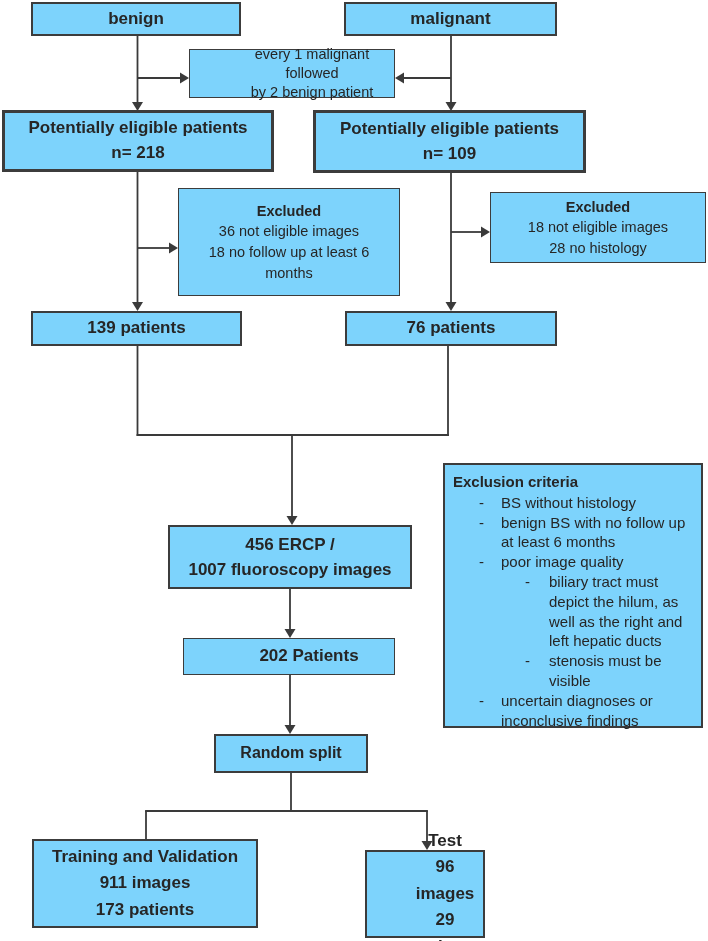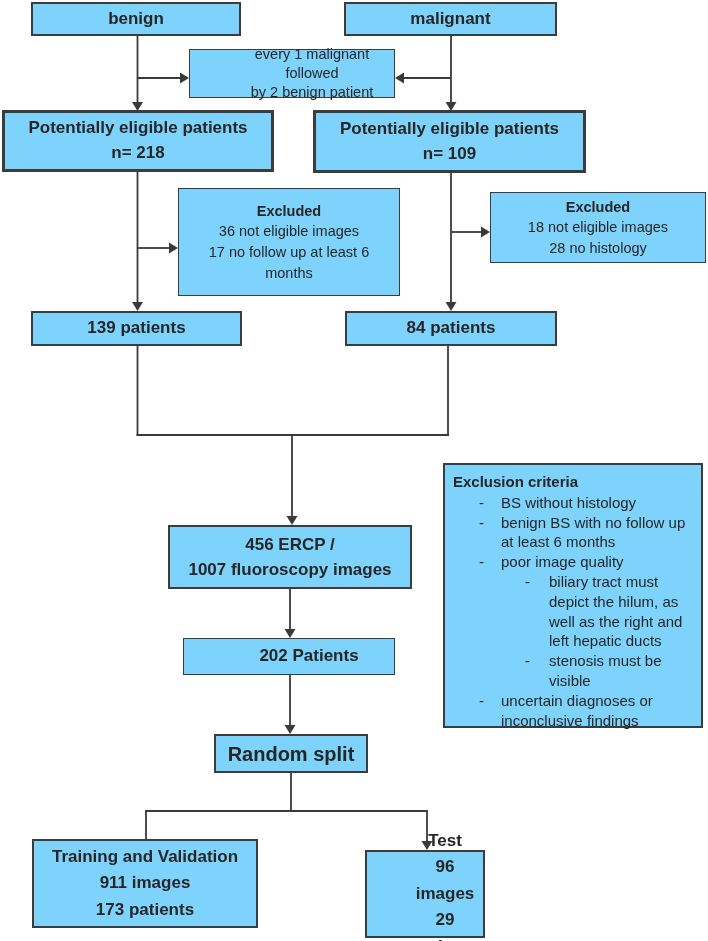--- a/index.html
+++ b/index.html
@@ -22,21 +22,21 @@
     text-align:center;
     z-index:1;
     line-height:1.3;
   }
   .bold{font-weight:700;}
   .thin{border-width:1.4px;padding-left:40px;}
   .thick{border-width:3px;}
   .fs14{font-size:14.5px;}
   .fs17{font-size:17px;}
   .fs18{font-size:17px;}
-  .fs20{font-size:20px;text-align:right;}
+  .fs20{font-size:16px;text-align:right;}
   .excl-line{line-height:1.42;}
   
   #exclusion-criteria{
     align-items:flex-start;justify-content:flex-start;
     text-align:left;font-size:15px;line-height:1.32;
     padding:7px 8px;
   }
   .crit-title{font-weight:700;margin-bottom:1px;}
   .crit-row{display:flex;}
   .crit-row.l1{padding-left:26px;}
@@ -107,35 +107,35 @@
   </div>
 
   <div class="box thick bold fs17" style="left:313px;top:110px;width:273px;height:63px;line-height:1.45;">
     <div>Potentially eligible patients</div>
     <div>n= 109</div>
   </div>
 
   <div class="box thin fs14" style="left:178px;top:188px;width:222px;height:108px;padding:2px 10px;">
     <div class="bold excl-line">Excluded</div>
     <div class="excl-line">36 not eligible images</div>
-    <div class="excl-line">17 no follow up at least 6 months</div>
+    <div class="excl-line">18 no follow up at least 6 months</div>
   </div>
 
   <div class="box thin fs14" style="left:490px;top:192px;width:216px;height:71px;padding:2px 8px;">
     <div class="bold excl-line">Excluded</div>
     <div class="excl-line">18 not eligible images</div>
     <div class="excl-line">28 no histology</div>
   </div>
 
   <div class="box bold fs17" style="left:31px;top:311px;width:211px;height:35px;">
     <span>139 patients</span>
   </div>
 
   <div class="box bold fs17" style="left:345px;top:311px;width:212px;height:35px;">
-    <span>84 patients</span>
+    <span>76 patients</span>
   </div>
 
   <div class="box bold fs18" style="left:168px;top:525px;width:244px;height:64px;line-height:1.5;">
     <div>456 ERCP /</div>
     <div>1007 fluoroscopy images</div>
   </div>
 
   <div class="box thin bold fs18" style="left:183px;top:638px;width:212px;height:37px;">
     <span>202 Patients</span>
   </div>

